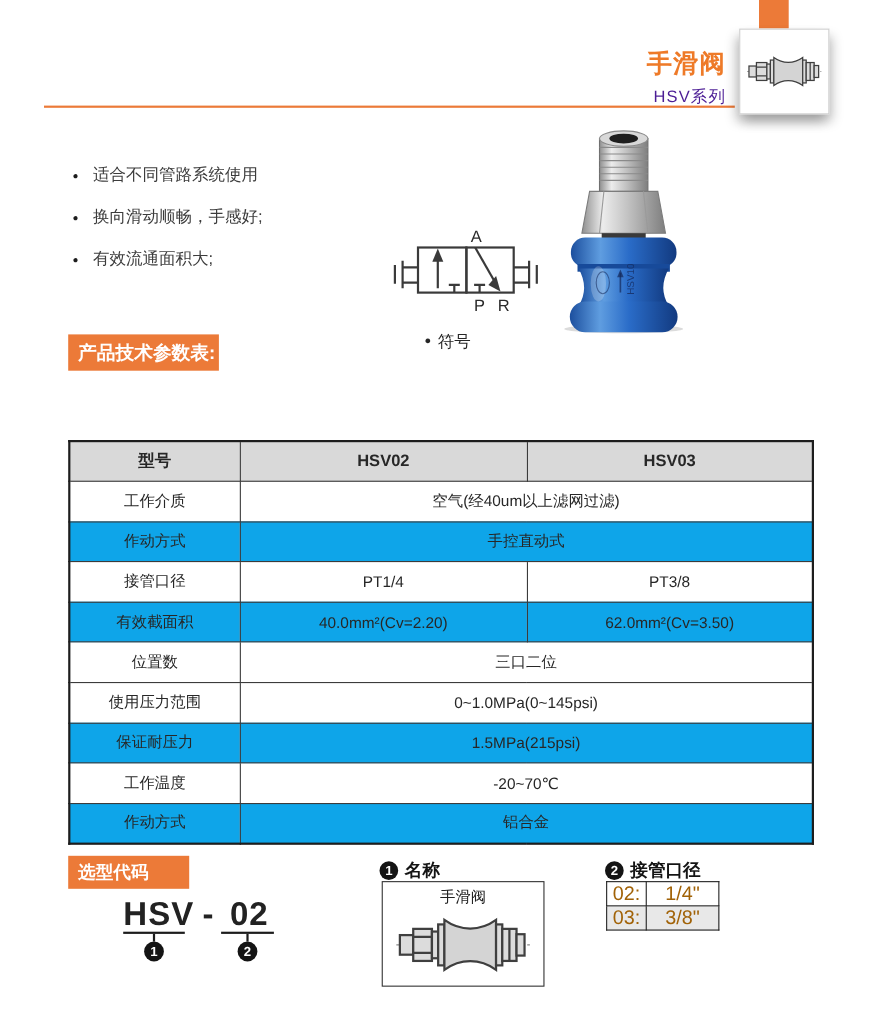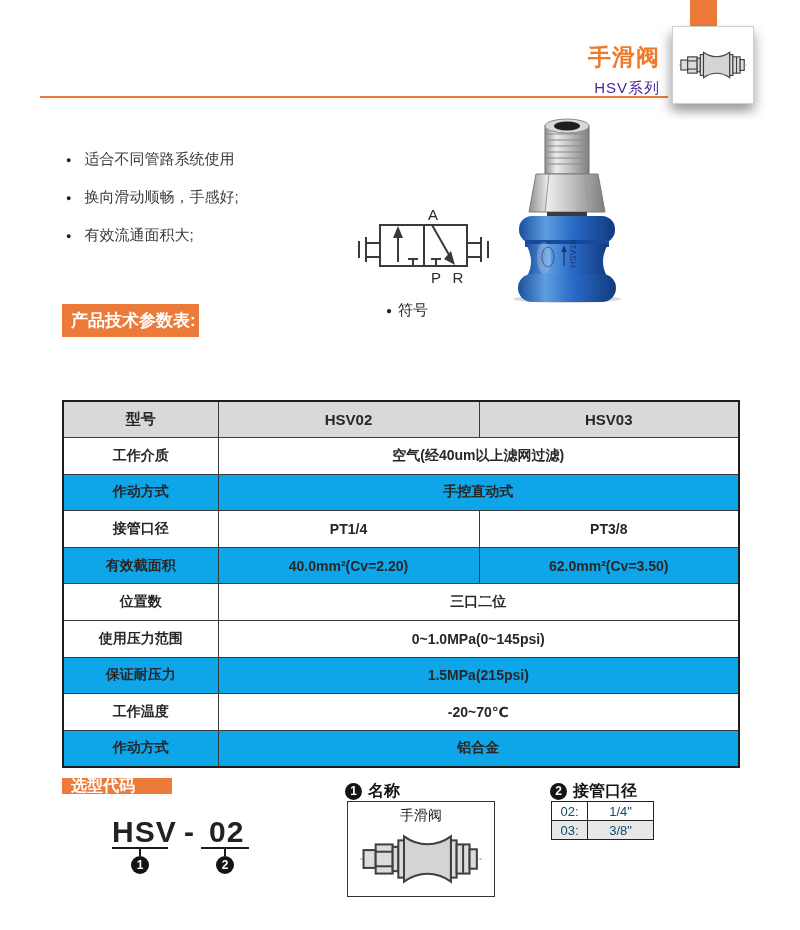--- a/index.html
+++ b/index.html
@@ -26,26 +26,26 @@
   .symbol-wrap { position:absolute; left:352px; top:198px; }
   .symbol-caption { position:absolute; left:386px; top:301px; font-size:15px; color:#262626; display:flex; align-items:center; }
   .symbol-caption .dot { font-size:10px; margin-right:6px; }
 
   
   .photo-wrap { position:absolute; left:492px; top:116px; }
 
   
   .section-label { position:absolute; background:#EC7A38; color:#ffffff; font-weight:bold; display:flex; align-items:center; }
   .label-specs { left:62px; top:304px; width:137px; height:33px; font-size:17px; padding-left:9px; }
-  .label-order { left:62px; top:778px; width:110px; height:16px; font-size:16px; padding-left:9px; }
+  .label-order { left:62px; top:778px; width:110px; height:30px; font-size:16px; padding-left:9px; }
 
   
   .spec-table { position:absolute; left:62px; top:352px; width:676px; border-collapse:collapse;
                 table-layout:fixed; font-size:14px; color:#272727; }
-  .spec-table td { border:1.5px solid #3b3b3b; text-align:center; height:36.6px; background:#ffffff;font-weight:bold; }
+  .spec-table td { border:1.5px solid #3b3b3b; text-align:center; height:36.6px; background:#ffffff; }
   .spec-table { border:2px solid #1d1d1d;margin-top:48px; }
   .spec-table col.c1 { width:155px; } .spec-table col.c2 { width:261px; } .spec-table col.c3 { width:260px; }
   .spec-table tr.hdr td { background:#d9d9d9; font-weight:bold; font-size:15px; }
   .spec-table tr.alt td { background:#0ea5e9; }
 
   
   .code-text { position:absolute; font-size:30px; font-weight:bold; color:#222; }
   .code-hsv { left:112px; top:815px; letter-spacing:1px; }
   .code-dash { left:184px; top:815px; }
   .code-02  { left:209px; top:815px; letter-spacing:1px; }
@@ -60,21 +60,21 @@
   
   .block-heading { position:absolute; display:flex; align-items:center; font-size:16px; font-weight:bold; color:#141414; }
   .block-heading .num-circle { margin:0 6px 0 0; width:17px; height:17px; line-height:17px; font-size:12px; }
   .name-heading { left:345px; top:781px; }
   .name-box { position:absolute; left:347px; top:801px; width:148px; height:96px; border:1.5px solid #333;
               display:flex; flex-direction:column; align-items:center; background:#fff; }
   .name-box .valve-name { font-size:14px; color:#222; margin-top:5px; }
 
   
   .port-heading { left:550px; top:781px; }
-  .port-table { position:absolute; left:551px; top:801px; border-collapse:collapse; font-size:13px; color:#0c4a6e;border-radius:16px; }
+  .port-table { position:absolute; left:551px; top:801px; border-collapse:collapse; font-size:18px; color:#a16207;border-radius:16px; }
   .port-table td { border:1.5px solid #222; text-align:center; height:19px; background:#ffffff; }
   .port-table td.c-code { width:36px; } .port-table td.c-size { width:66px; }
   .port-table tr.alt td { background:#e8e8e8; }
 </style>
 </head>
 <body>
 
 <div class="page">
 
   <div class="accent-square"></div>

